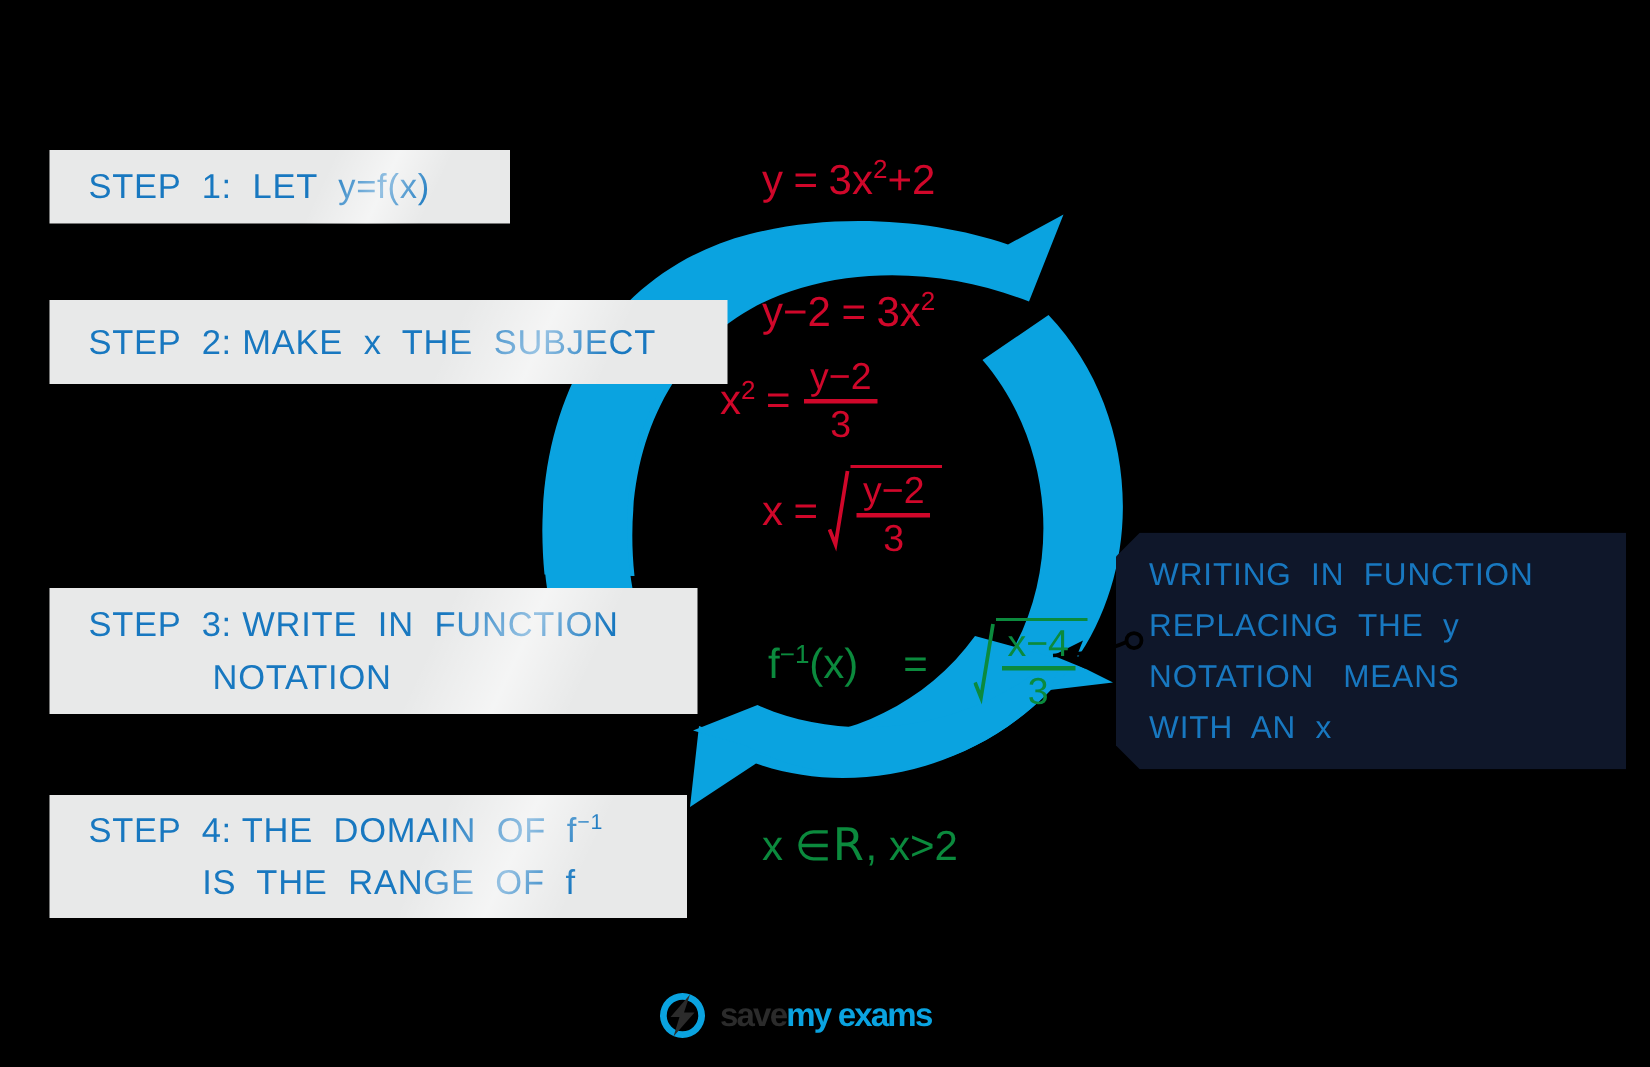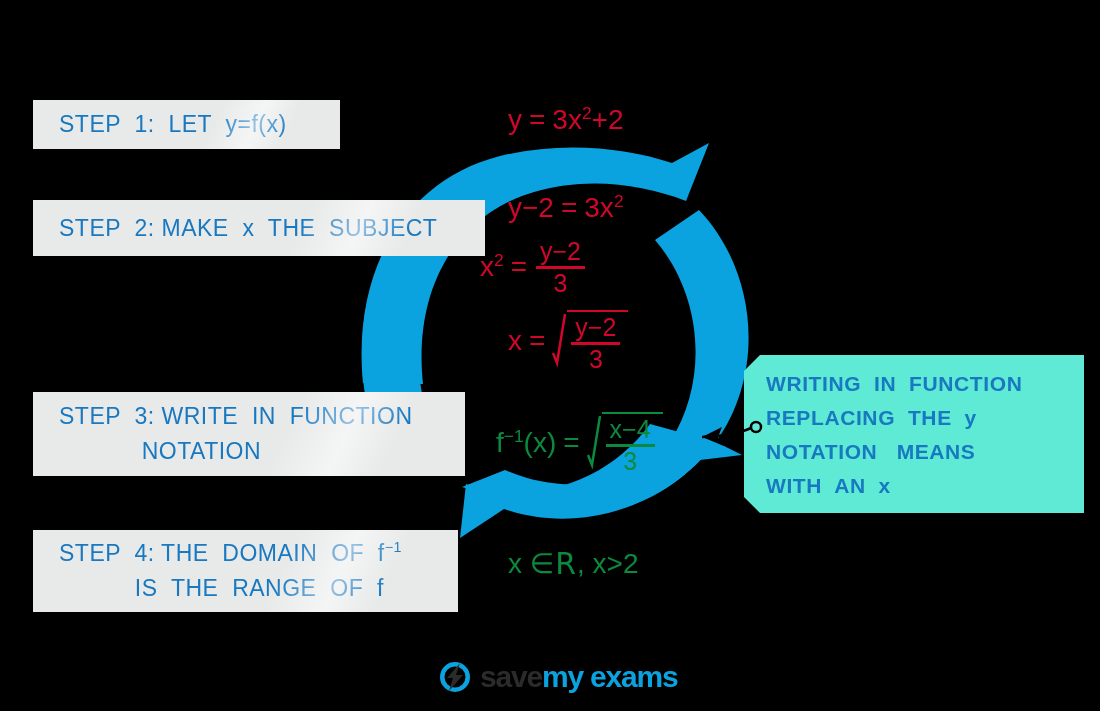--- a/index.html
+++ b/index.html
@@ -53,29 +53,28 @@
   #step1 { left: 33px;  top: 100px; width: 307px; height: 49px; }
   #step2 { left: 33px;  top: 200px; width: 452px; height: 56px; }
   #step3 { left: 33px;  top: 392px; width: 432px; height: 84px; }
   #step4 { left: 33px;  top: 530px; width: 425px; height: 82px; }
 
   
   #callout {
     position: absolute;
     left: 744px; top: 355px;
     width: 340px; height: 158px;
-    background: #5eead4;
+    background: #0f172a;
     color: #1878c0;
     font-size: 21px;
     line-height: 1.62;
     letter-spacing: 0.6px;
     padding: 12px 0 0 22px;
     box-sizing: border-box;
     clip-path: polygon(16px 0, 100% 0, 100% 100%, 16px 100%, 0 calc(100% - 16px), 0 16px);
-    font-weight: bold;
   }
   #callout .ln { white-space: pre; }
 
   
   #connector { position: absolute; left: 688px; top: 405px; width: 80px; height: 56px; }
 
   
   .math {
     position: absolute;
     font-family: "Liberation Sans", sans-serif;
@@ -112,39 +111,39 @@
   .radical .body {
     border-top: 2.5px solid currentColor;
     padding: 2px 6px 0 2px;
     display: flex; align-items: center;
   }
 
   #eq1 { left: 508px; top: 104px; }
   #eq2 { left: 508px; top: 192px; }
   #eq3 { left: 480px; top: 238px; }
   #eq4 { left: 508px; top: 310px; }
-  #eq5 { left: 496px; top: 412px; }
+  #eq5 { left: 512px; top: 412px; gap: 23px; }
   #eq6 { left: 508px; top: 546px; }
 
   .bbR {
     font-family: "DejaVu Sans", sans-serif;
     font-size: 30px;
     padding: 0 1px;
   }
 
   
   #logo {
     position: absolute;
     left: 438px; top: 660px;
     display: flex;
     align-items: center;
     gap: 8px;
   }
   #logo .wordmark {
-    font-size: 30px;
+    font-size: 22px;
     font-weight: bold;
     letter-spacing: -1.2px;
   }
   #logo .w-save { color: #2b2b2b; }
   #logo .w-my   { color: #0aa3e0; }
 </style>
 </head>
 <body>
 
 <div id="canvas">

